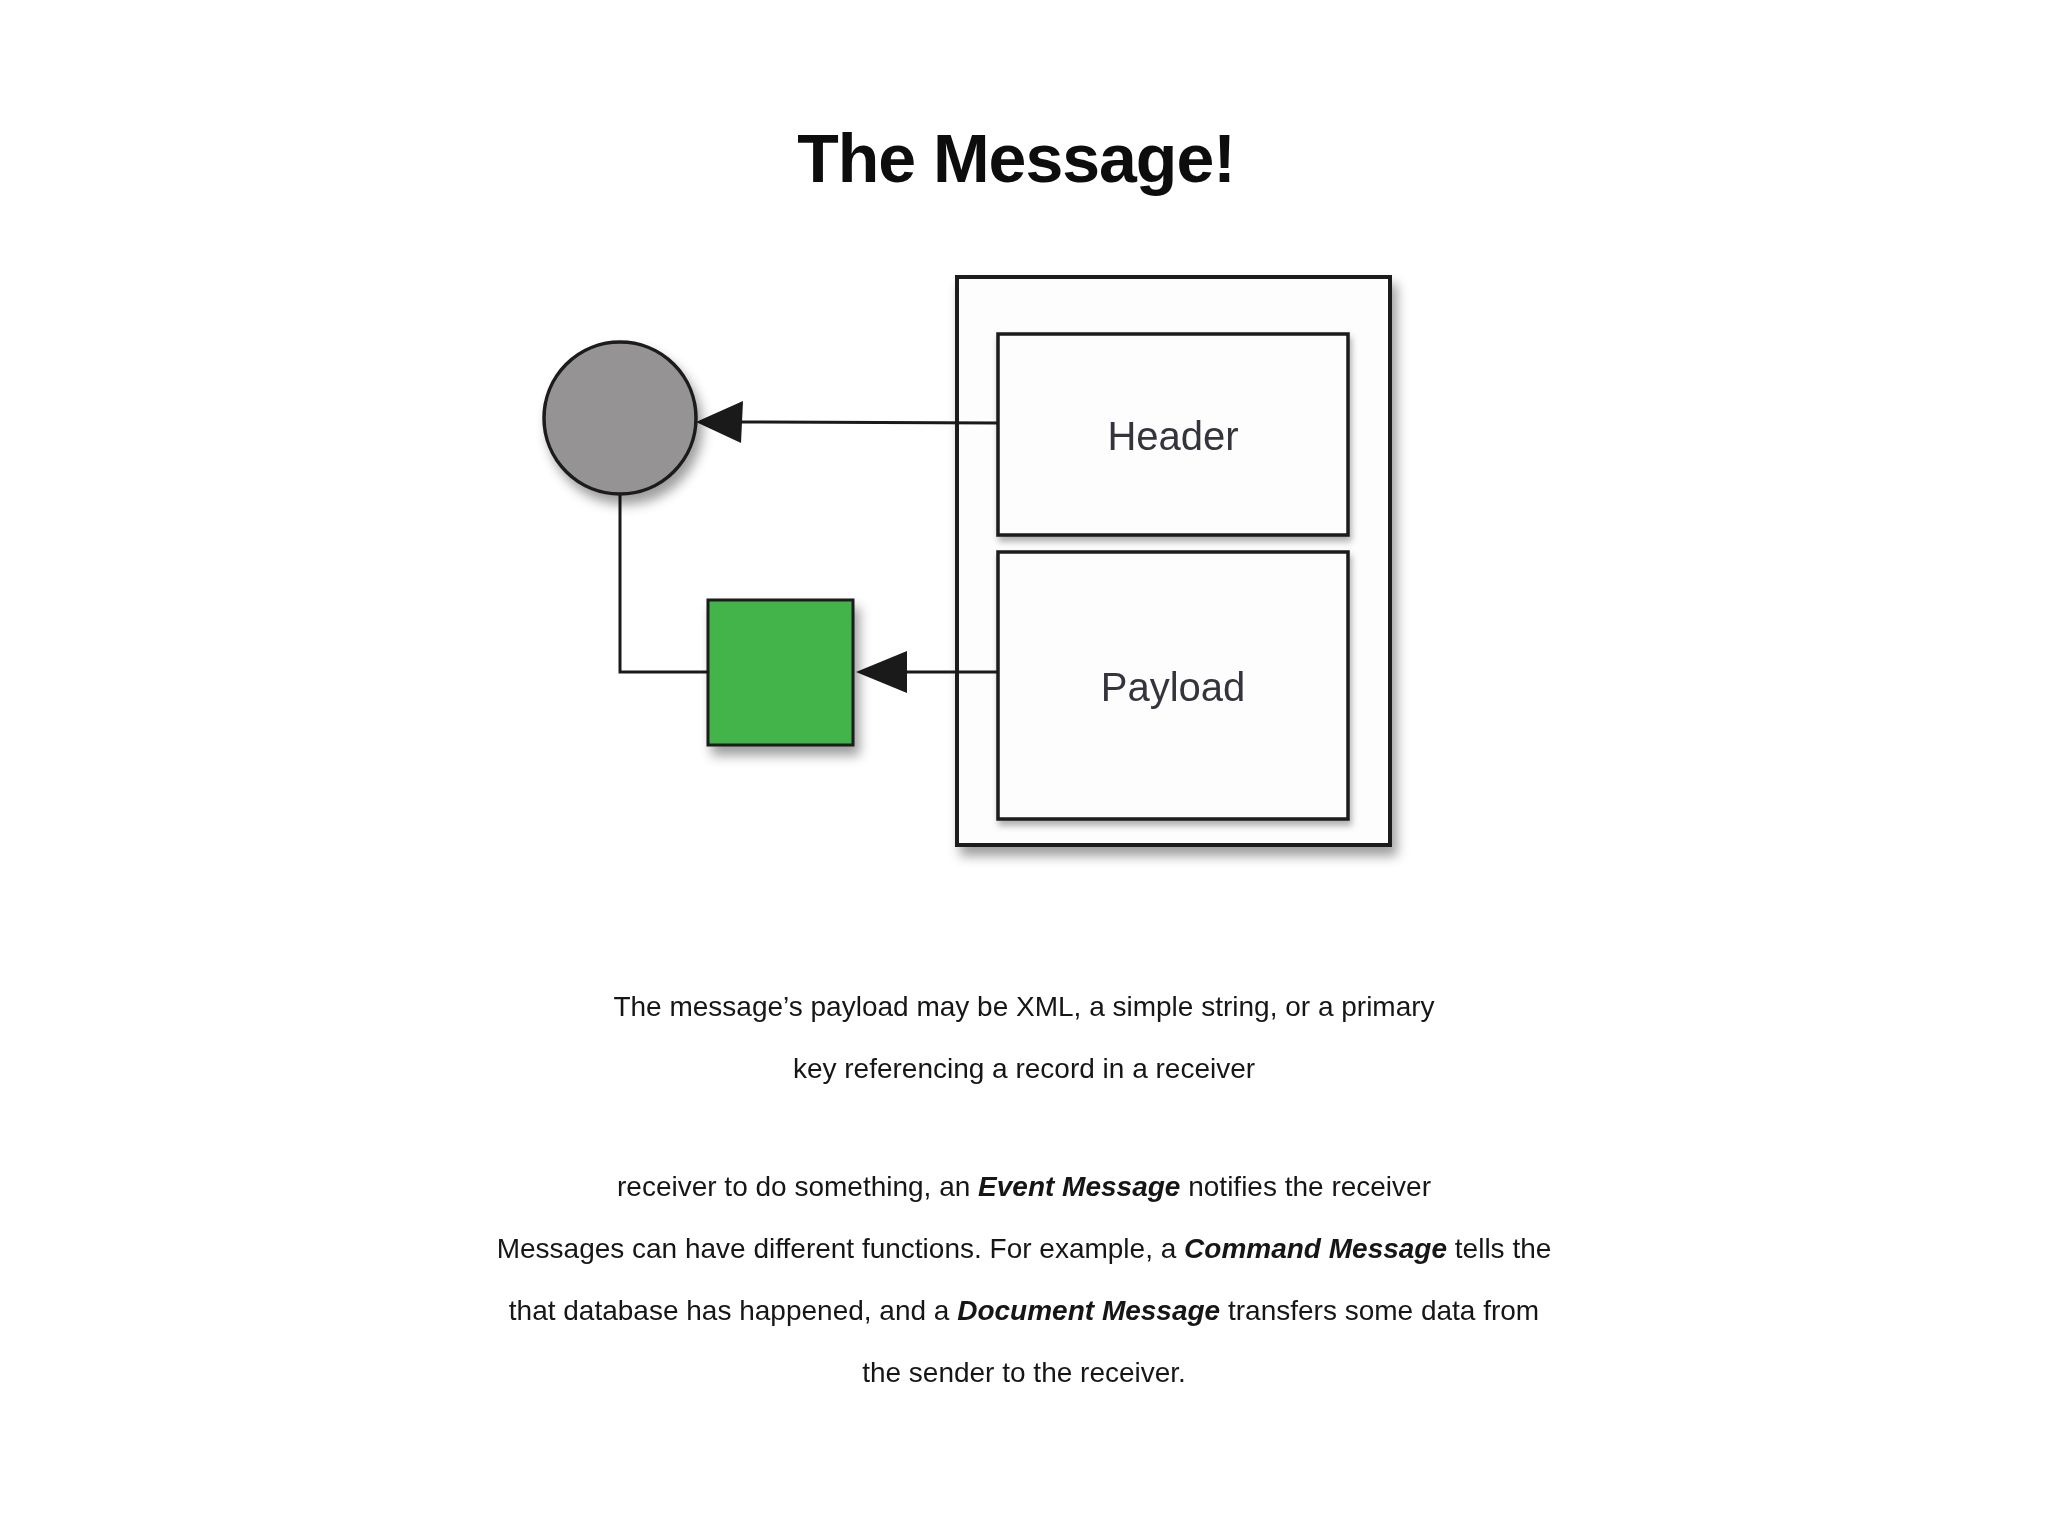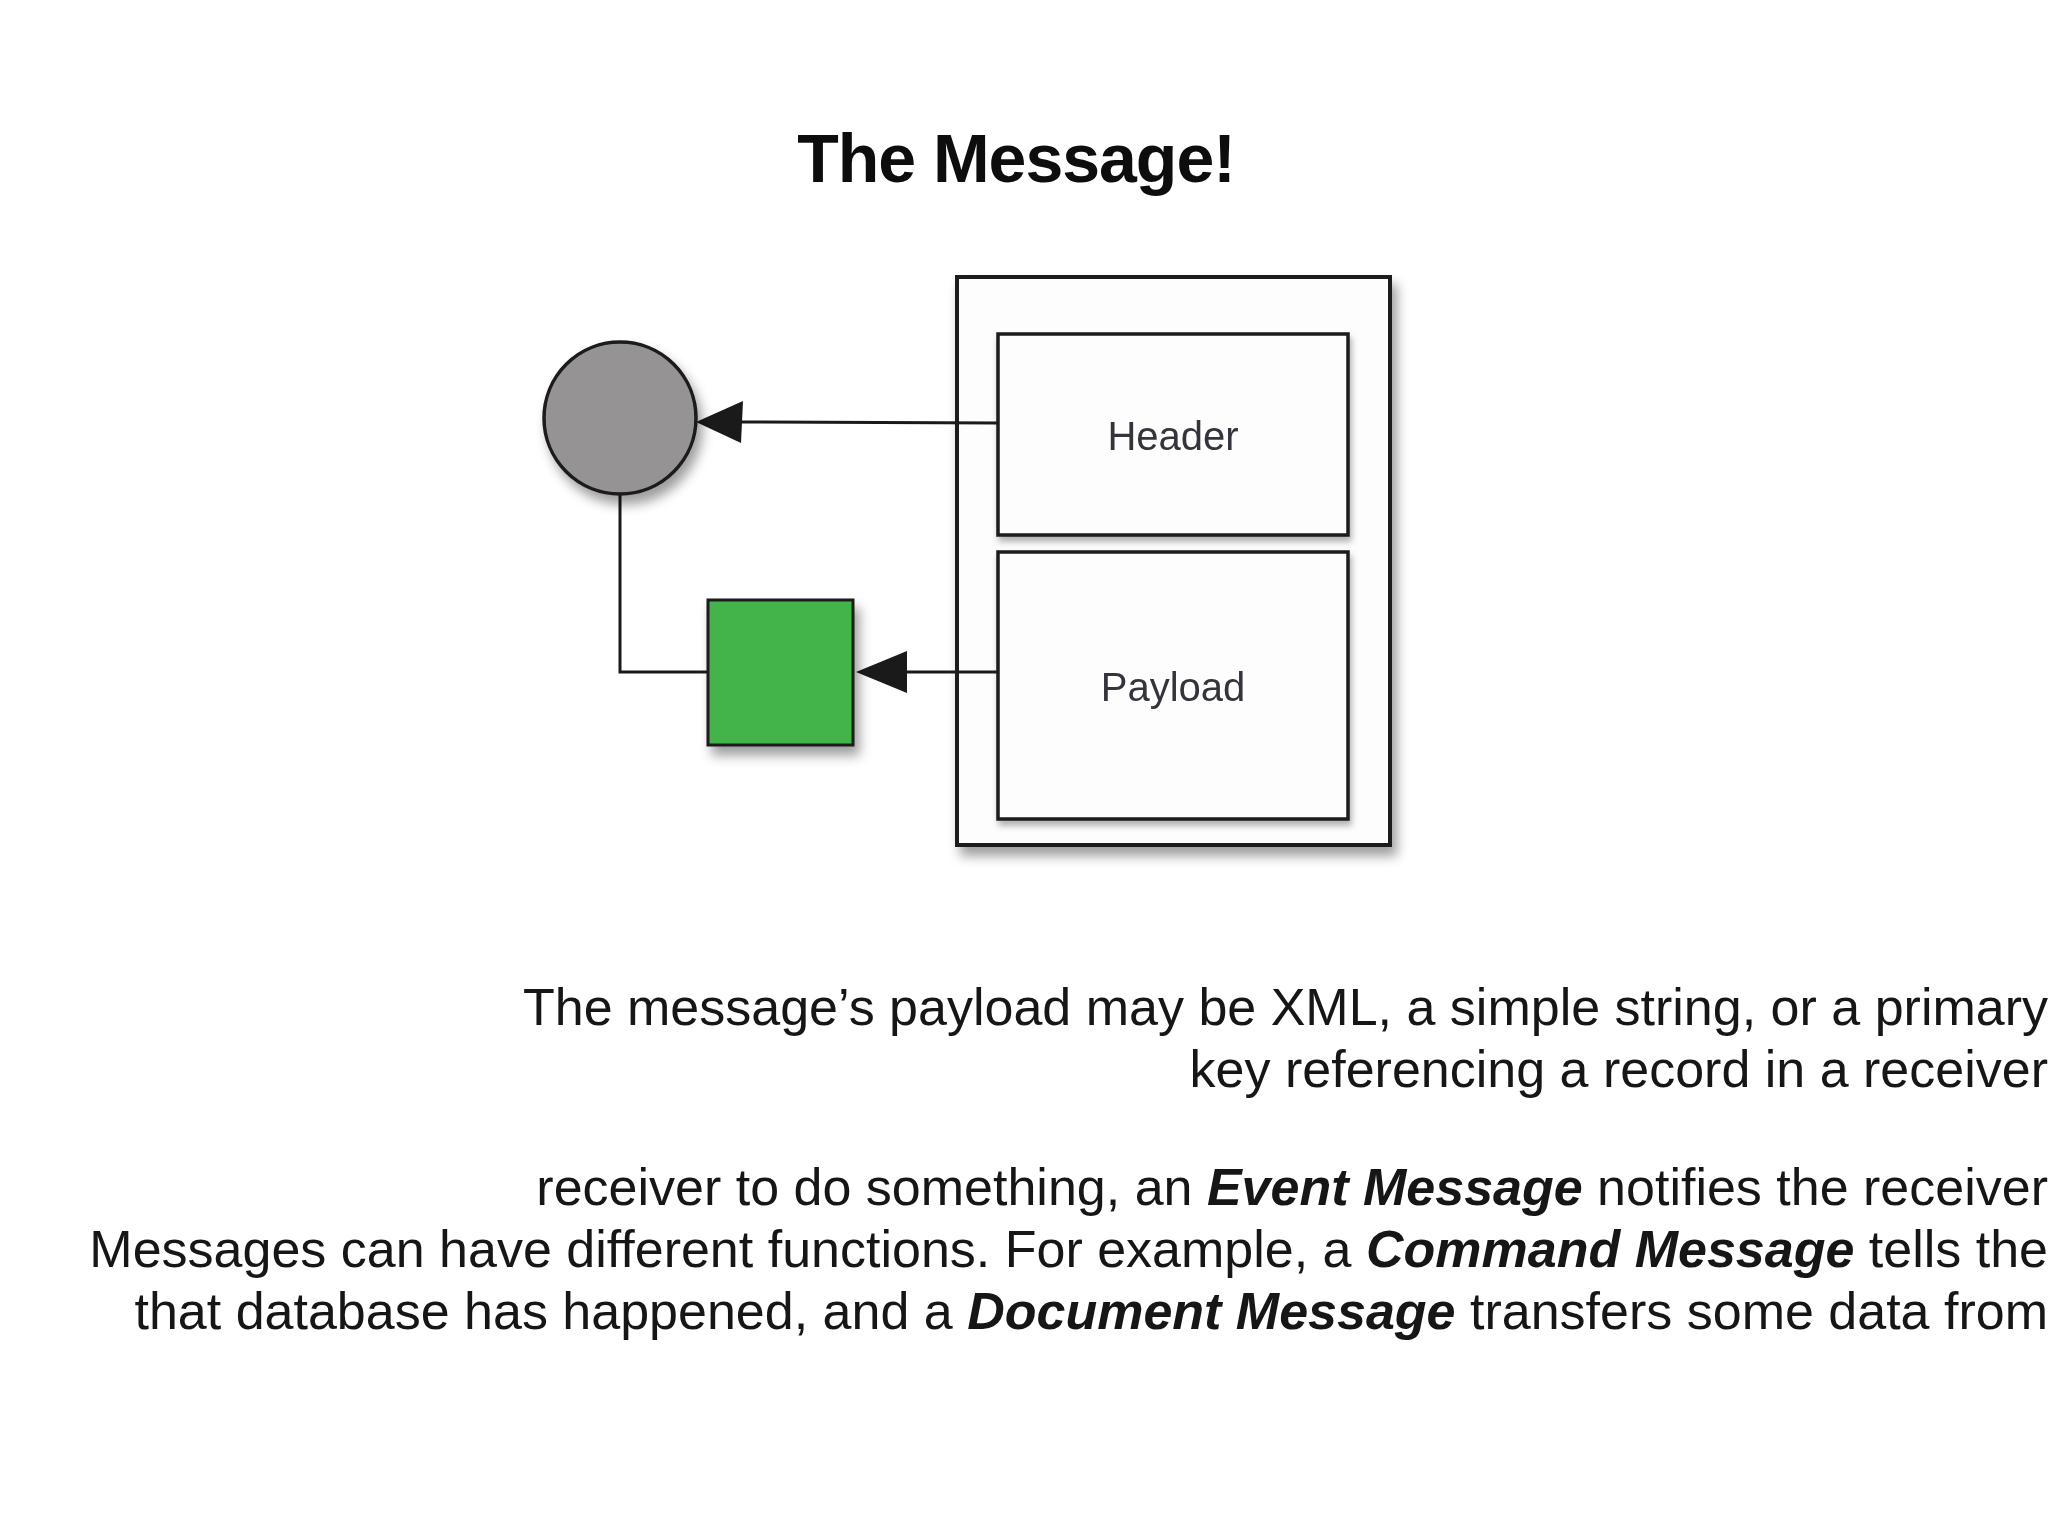--- a/index.html
+++ b/index.html
@@ -44,23 +44,23 @@
   .shape-stroke { stroke: var(--line, #1a1a1a); }
   .box { fill: var(--box-fill, #fdfdfd); }
   .gray-circle { fill: var(--circle-fill, #969394); }
   .green-square { fill: var(--square-fill, #43b448); }
   .wire { stroke: var(--line, #1a1a1a); stroke-width: 3; fill: none; }
   .arrowhead { fill: var(--line, #1a1a1a); stroke: none; }
   .para {
     position: absolute;
     left: 0;
     right: 0;
-    text-align: right;
+    text-align: center;
     color: var(--text, #161616);
-    font-size: 52px;
+    font-size: 28px;
   }
   .para .line {
     line-height: 62px;
     white-space: nowrap;
   }
   .para .bi {
     font-weight: 700;
     font-style: italic;
   }
   .p1 { top: 976px; }
@@ -107,15 +107,16 @@
   </div>
 
   <div class="para p1">
       <div class="line"><span>The message’s payload may be XML, a simple string, or a primary</span></div>
       <div class="line"><span>key referencing a record in a receiver</span></div>
     </div>
   <div class="para p2">
       <div class="line"><span>receiver to do something, an </span><span class="bi">Event Message</span><span> notifies the receiver</span></div>
       <div class="line"><span>Messages can have different functions. For example, a </span><span class="bi">Command Message</span><span> tells the</span></div>
       <div class="line"><span>that database has happened, and a </span><span class="bi">Document Message</span><span> transfers some data from</span></div>
+      <div class="line"><span>the sender to the receiver.</span></div>
     </div>
 
 </div>
 
 </body></html>

